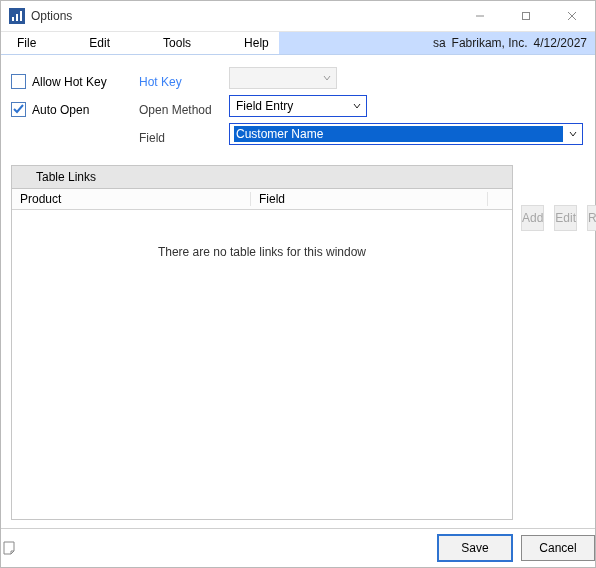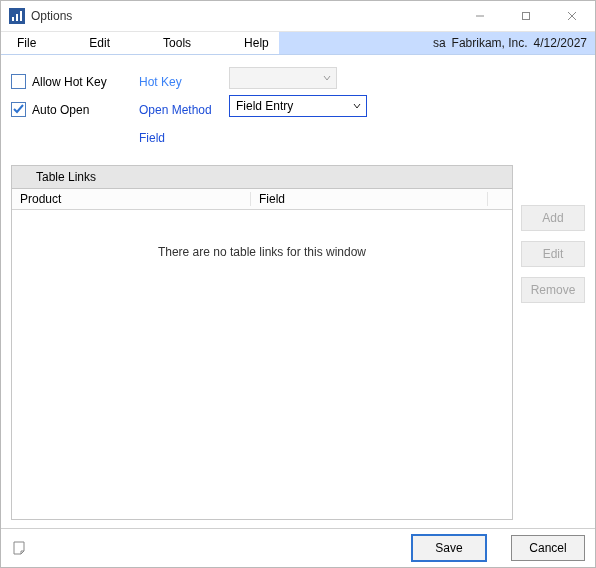--- a/index.html
+++ b/index.html
@@ -108,21 +108,21 @@
     display: flex;
     align-items: center;
     justify-content: center;
     background: #fff;
   }
   .chk .box.checked svg { width: 11px; height: 11px; }
   .chk .box:not(.checked) svg { display: none; }
   .chk-label { line-height: 1; }
   .field-label {
     width: 90px;
-    color: #1d4ed8;
+    color: #404040;
   }
   .disabled { color: #3b82f6; }
   .combo {
     border: 1px solid #c6c6c6;
     height: 20px;
     display: flex;
     align-items: center;
     padding-left: 6px;
     background: #fff;
     min-width: 90px;
@@ -185,43 +185,41 @@
     text-align: center;
     padding-top: 6px;
     color: #333;
     margin-top: 29px;
   }
   .tablebox .filler { flex: 1; }
 
   .sidebtns {
     width: 64px;
     display: flex;
-    flex-direction: column;
     gap: 10px;
     padding-top: 40px;
   }
   .btn {
     height: 24px;
     border: 1px solid #c0c0c0;
     background: #e7e7e7;
     display: flex;
     align-items: center;
     justify-content: center;
     cursor: default;
   }
   .btn.disabled { color: #a6a6a6; background: #efefef; border-color: #dcdcdc; }
 
   
   .footer {
     height: 38px;
     border-top: 1px solid #cfcfcf;
     display: flex;
     align-items: center;
-    padding: 0 10px;
-    gap: 16px;
+    padding: 0 0;
   }
   .footer .left-icon { width: 18px; height: 18px; color: #666; }
   .footer .spacer2 { flex: 1; }
   .footer .fbtn {
     width: 72px;
     height: 24px;
     margin-left: 8px;
     border: 1px solid #8a8a8a;
     background: #f2f2f2;
     display: flex;
@@ -313,20 +311,28 @@
           <svg viewBox="0 0 8 8">
               <polyline points="1,2 4,6 7,2" fill="none" stroke="#222" stroke-width="1"></polyline>
             </svg>
         </span>
       </div>
     </div>
 
     <div class="row">
       <div style="width:128px"></div>
       <div class="field-label">Field</div>
+      <div class="combo sharp sel" style="flex:1; max-width:346px">
+        <span class="combo-text">Customer Name</span>
+        <span class="caret">
+          <svg viewBox="0 0 8 8">
+              <polyline points="1,2 4,6 7,2" fill="none" stroke="#222" stroke-width="1"></polyline>
+            </svg>
+        </span>
+      </div>
     </div>
 
     <div class="tablecard">
       <div class="tablebox">
         <div class="captionbar">Table Links</div>
         <div class="headrow">
           <div class="col prod">Product</div>
           <div class="col tab">Field</div>
           <div style="width:24px"></div>
         </div>

